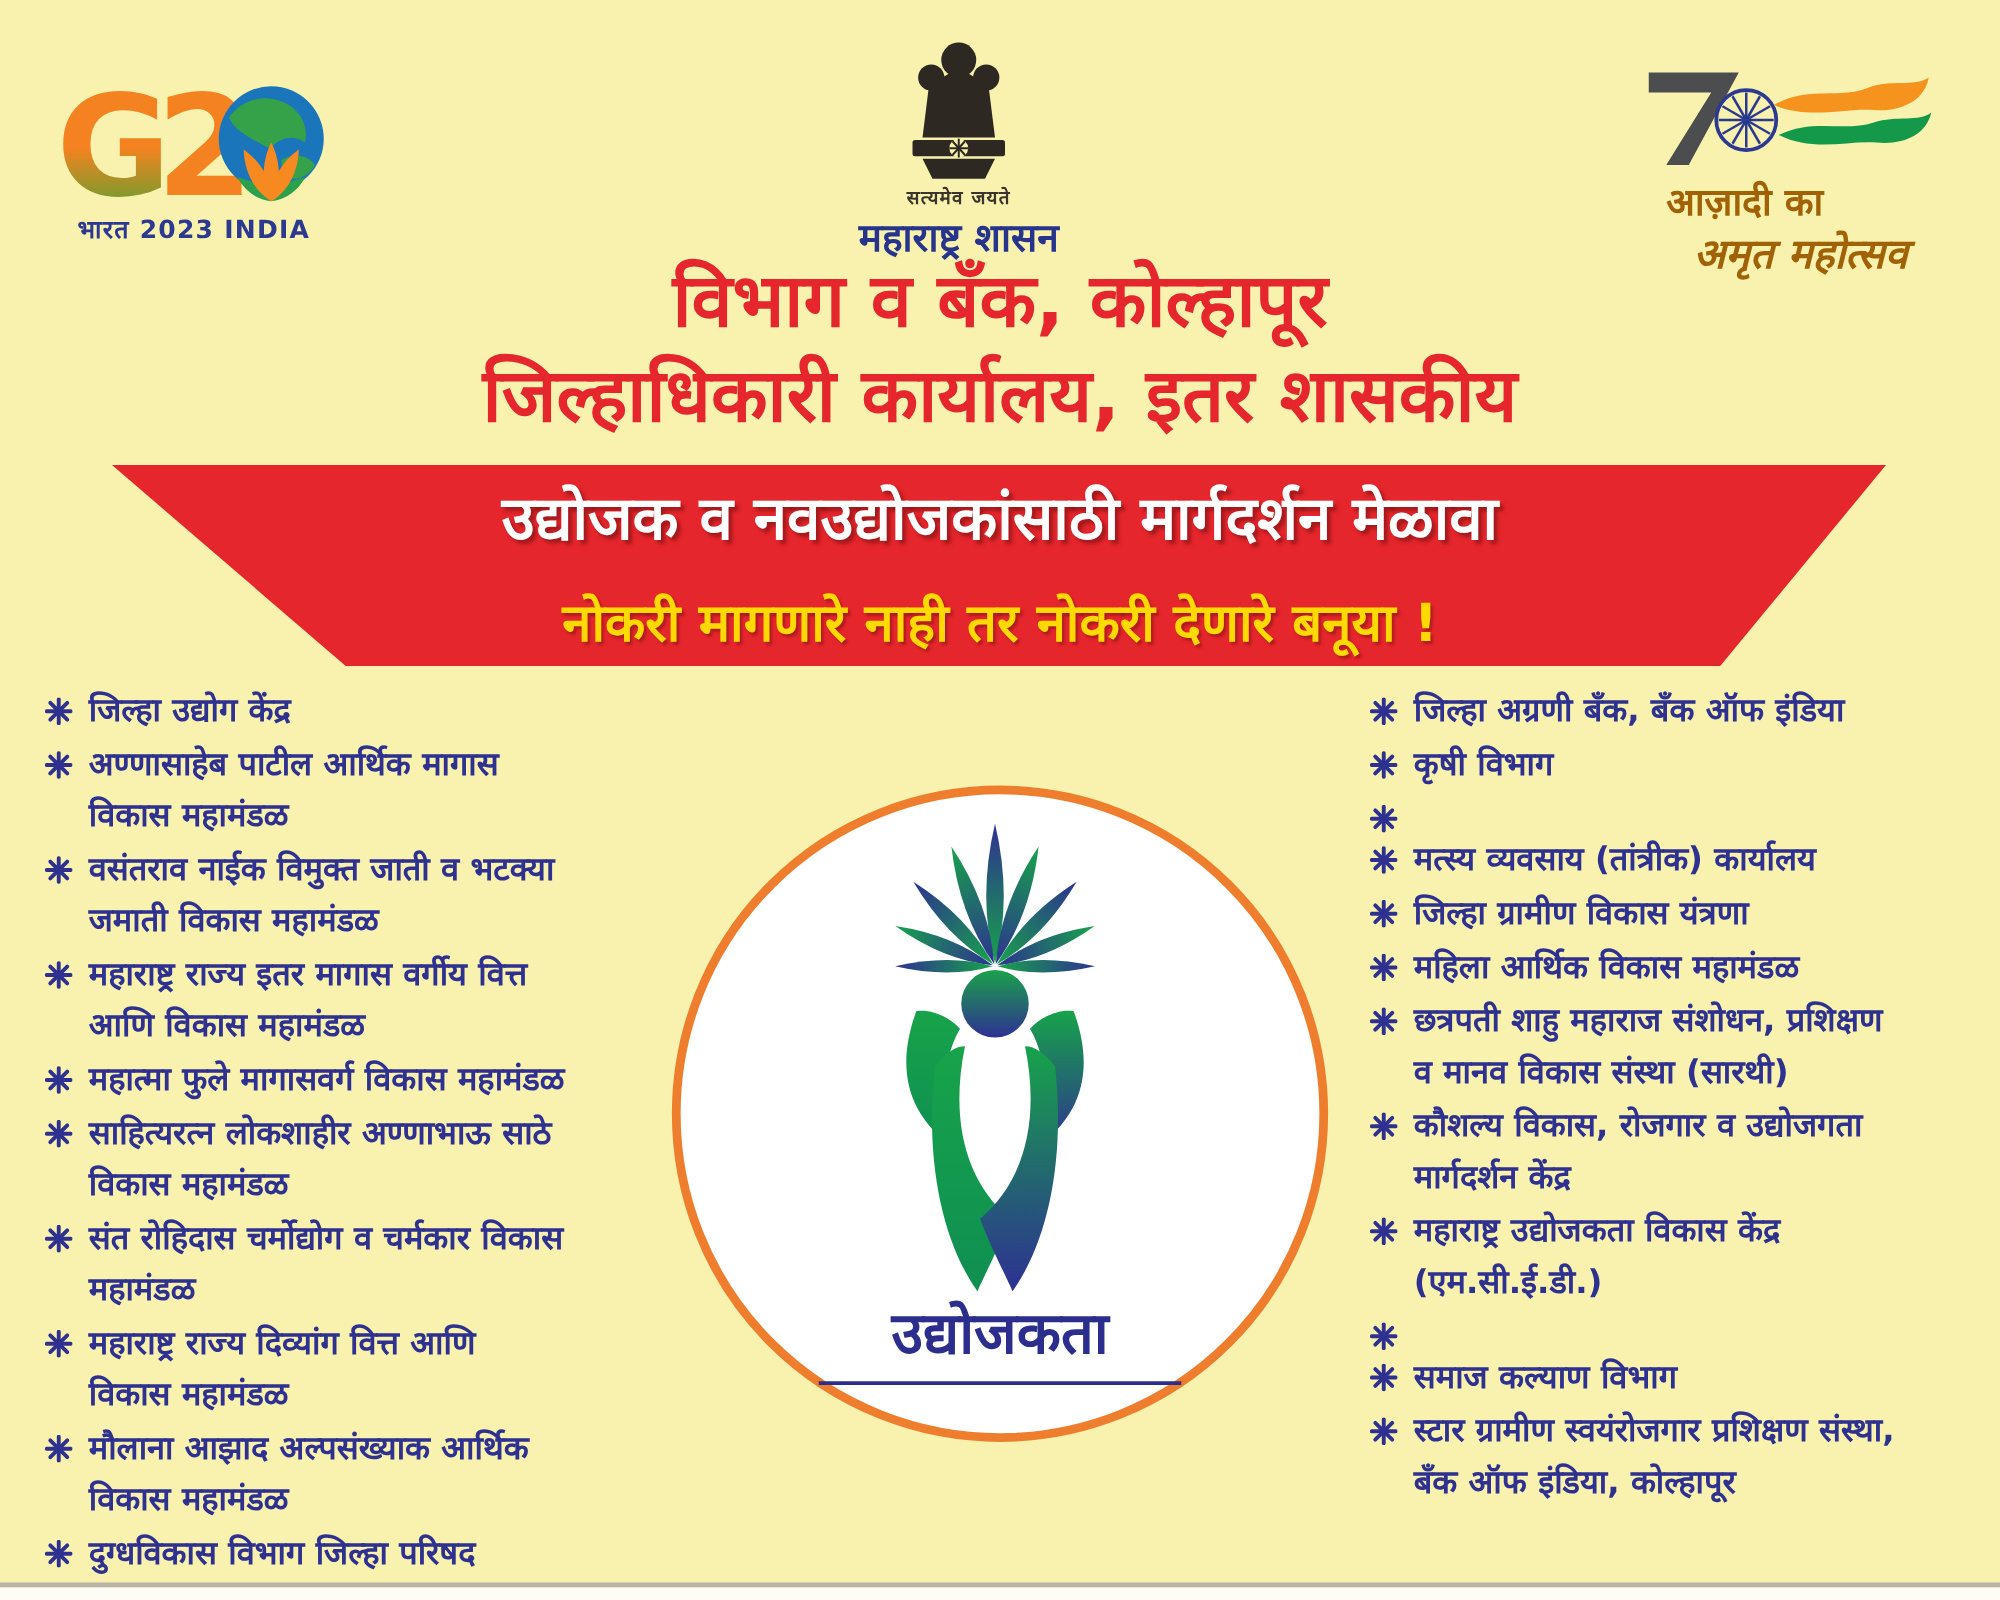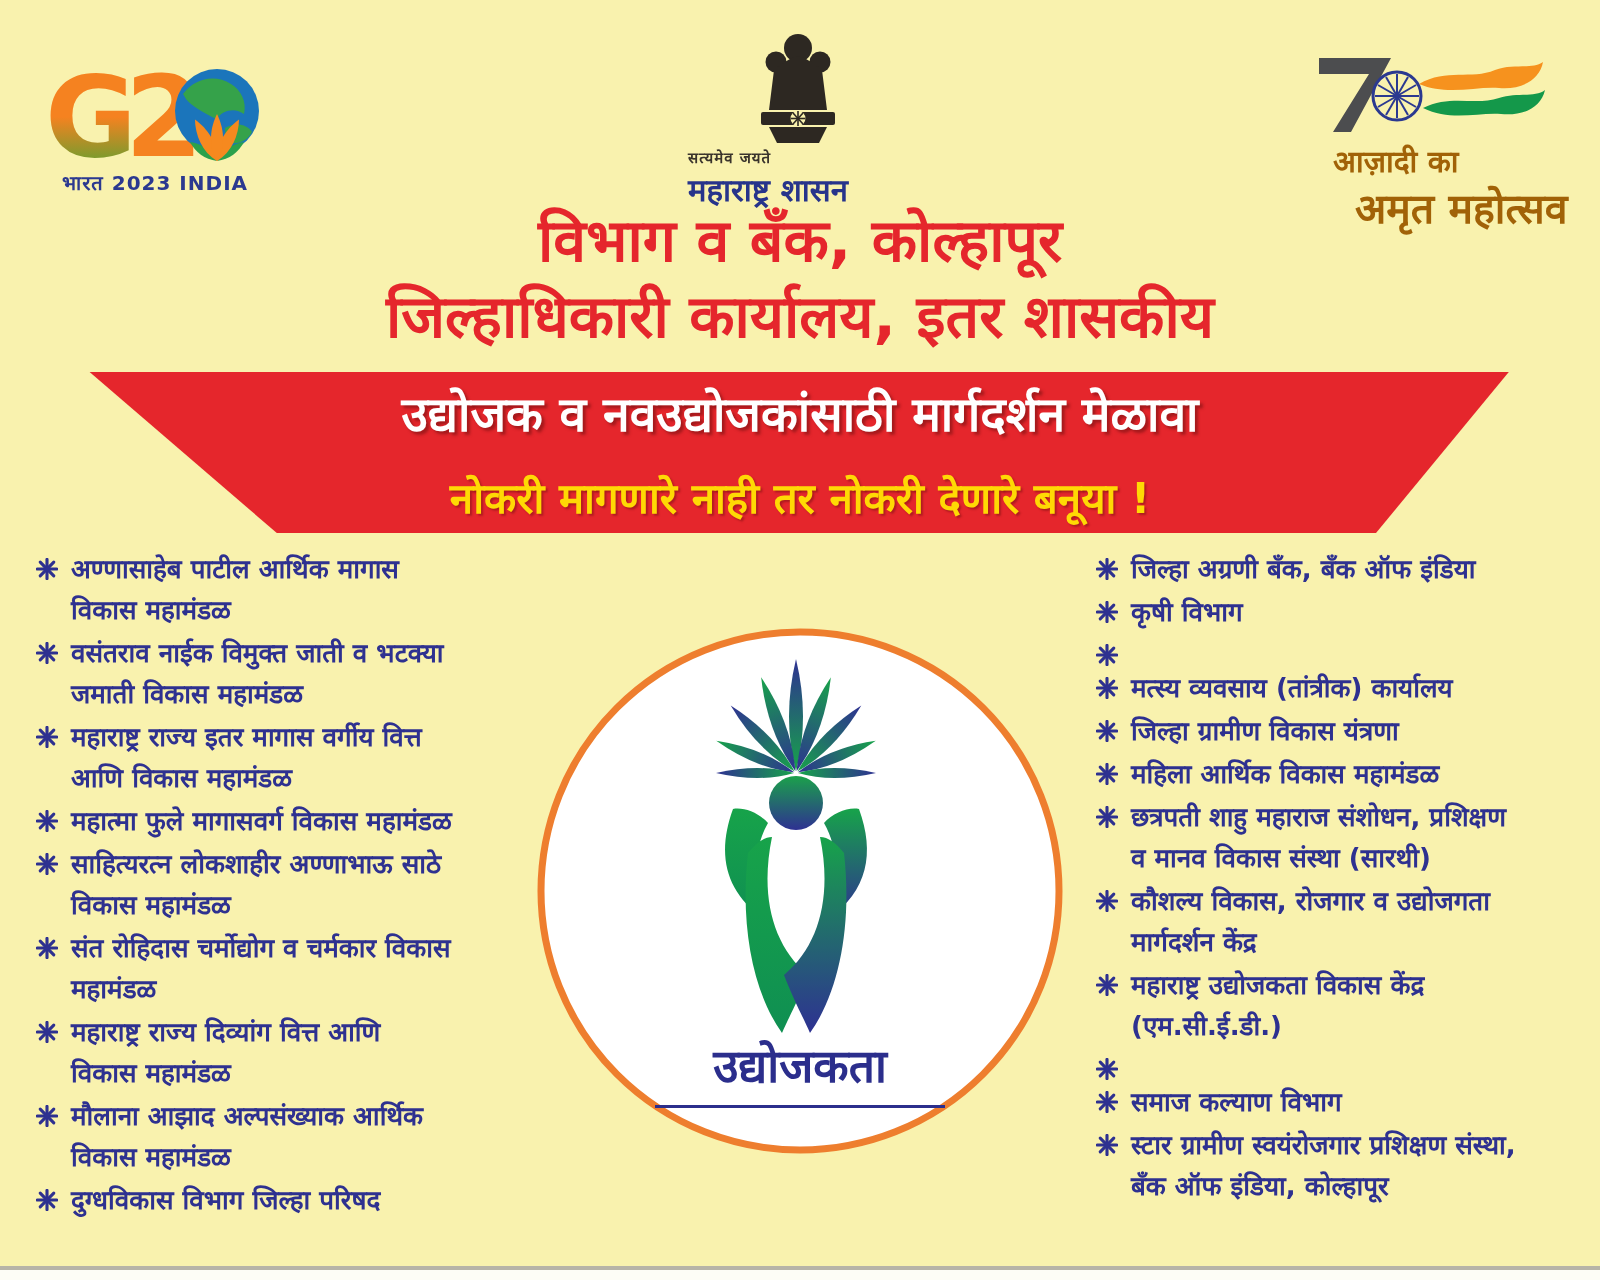--- a/index.html
+++ b/index.html
@@ -4,26 +4,26 @@
 <style>
   html,body { margin:0; padding:0; background:#ddd; }
   #poster {
     position:relative; width:1600px; height:1280px;
     background:#f9f2ae; overflow:hidden;
     font-family:"DejaVu Sans", sans-serif;
   }
   
   .g20 { position:absolute; left:45px; top:66px; width:220px; text-align:center; }
   .g20-tagline { margin-top:2px; font-size:20px; font-weight:bold; color:#2b3990; letter-spacing:1px; white-space:nowrap; }
-  .emblem { position:absolute; left:688px; top:26px; width:220px; text-align:left; }
+  .emblem { position:absolute; left:657px; top:26px; width:220px; text-align:center; }
   .emblem-motto { margin-top:3px; font-size:15px; font-weight:bold; color:#3a342c; letter-spacing:1px; }
   .emblem-gov { margin-top:1px; font-size:31px; font-weight:bold; color:#27348b; white-space:nowrap; }
   .azadi { position:absolute; left:1293px; top:52px; width:270px; color:#a16207; }
   .azadi-line1 { margin:0 0 0 40px; font-size:30px; font-weight:bold; white-space:nowrap; }
-  .azadi-line2 { margin:-2px 0 0 62px; font-size:41px; font-weight:bold; white-space:nowrap; }
+  .azadi-line2 { margin:-2px 0 0 62px; font-size:33px; font-weight:bold; white-space:nowrap;font-style:italic; }
   
   .title { position:absolute; left:0; top:203px; width:1600px; text-align:center; color:#e5262c; font-weight:bold; }
   .title-line { font-size:59px; line-height:76px; white-space:nowrap; }
   
   .banner {
     position:absolute; left:0; top:372px; width:1600px; height:161px;
     background:#e5262c;
     clip-path:polygon(5.6% 0, 94.3% 0, 86% 100%, 17.3% 100%);
     display:flex; flex-direction:column; align-items:center; justify-content:center; gap:23px;
   }
@@ -126,20 +126,31 @@
     <div class="title-line">विभाग व बँक, कोल्हापूर</div>
     <div class="title-line">जिल्हाधिकारी कार्यालय, इतर शासकीय</div>
   </div>
 
   <div class="banner">
     <div class="banner-heading">उद्योजक व नवउद्योजकांसाठी मार्गदर्शन मेळावा</div>
     <div class="banner-sub">नोकरी मागणारे नाही तर नोकरी देणारे बनूया !</div>
   </div>
 
   <div class="list list-left">
+      <div class="li">
+        <svg viewBox="0 0 24 24" class="bullet">
+          <line x1="12" y1="1.5" x2="12" y2="22.5" stroke="#2e3190" stroke-width="3.4" stroke-linecap="round"></line>
+          <line x1="1.5" y1="12" x2="22.5" y2="12" stroke="#2e3190" stroke-width="3.4" stroke-linecap="round"></line>
+          <line x1="4.6" y1="4.6" x2="19.4" y2="19.4" stroke="#2e3190" stroke-width="3.4" stroke-linecap="round"></line>
+          <line x1="19.4" y1="4.6" x2="4.6" y2="19.4" stroke="#2e3190" stroke-width="3.4" stroke-linecap="round"></line>
+        </svg>
+        <div class="litext">
+          <div class="line">जिल्हा उद्योग केंद्र</div>
+        </div>
+      </div>
       <div class="li">
         <svg viewBox="0 0 24 24" class="bullet">
           <line x1="12" y1="1.5" x2="12" y2="22.5" stroke="#2e3190" stroke-width="3.4" stroke-linecap="round"></line>
           <line x1="1.5" y1="12" x2="22.5" y2="12" stroke="#2e3190" stroke-width="3.4" stroke-linecap="round"></line>
           <line x1="4.6" y1="4.6" x2="19.4" y2="19.4" stroke="#2e3190" stroke-width="3.4" stroke-linecap="round"></line>
           <line x1="19.4" y1="4.6" x2="4.6" y2="19.4" stroke="#2e3190" stroke-width="3.4" stroke-linecap="round"></line>
         </svg>
         <div class="litext">
           <div class="line">अण्णासाहेब पाटील आर्थिक मागास</div>
           <div class="line">विकास महामंडळ</div>

